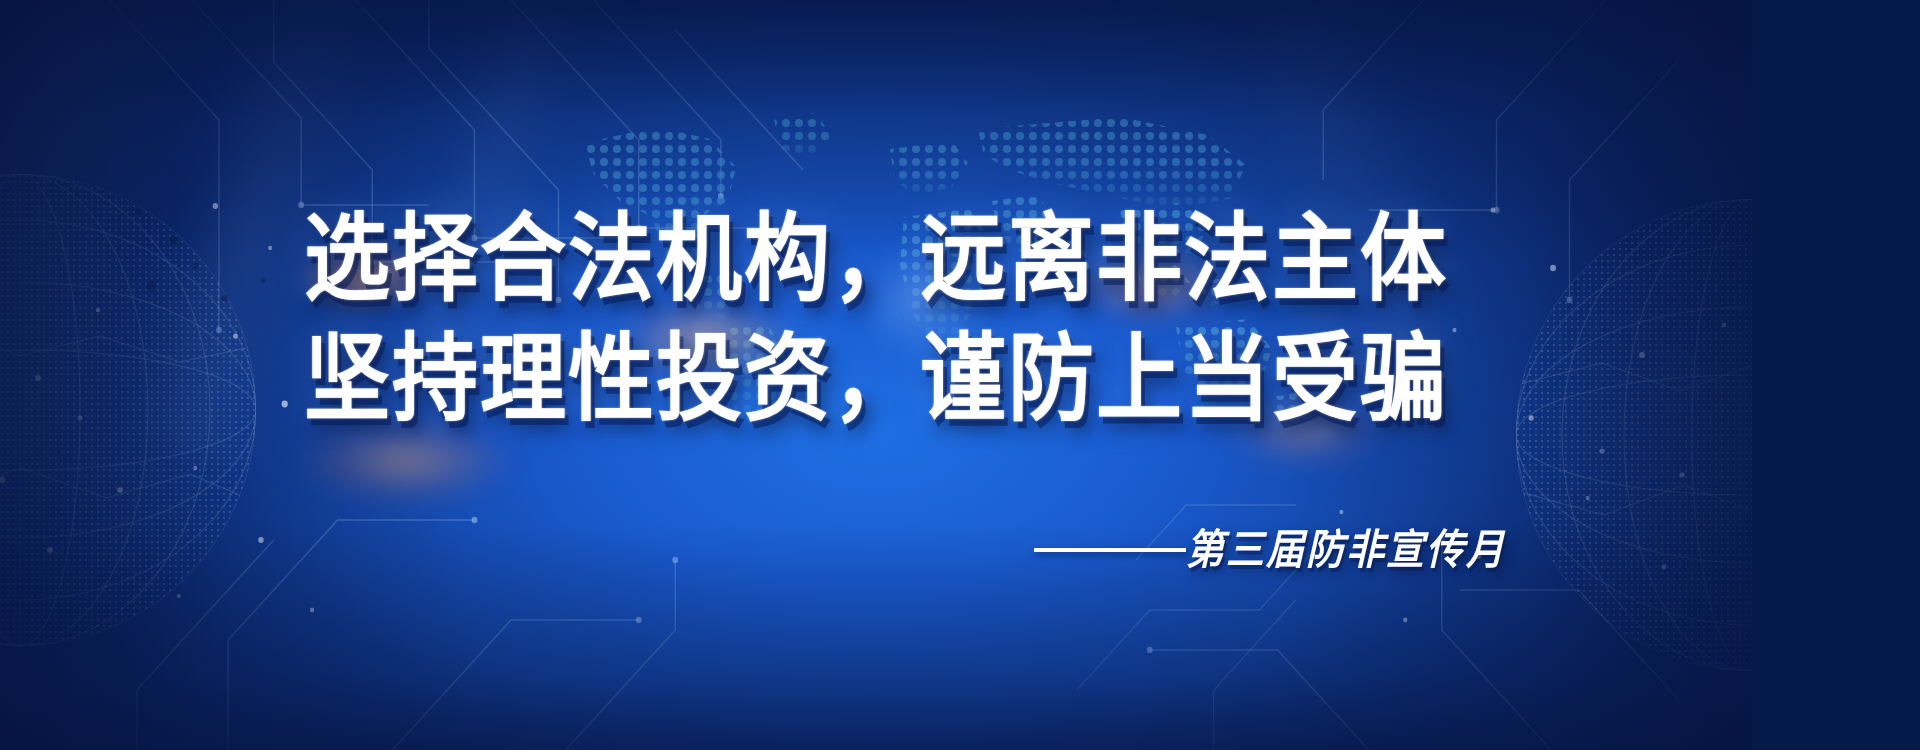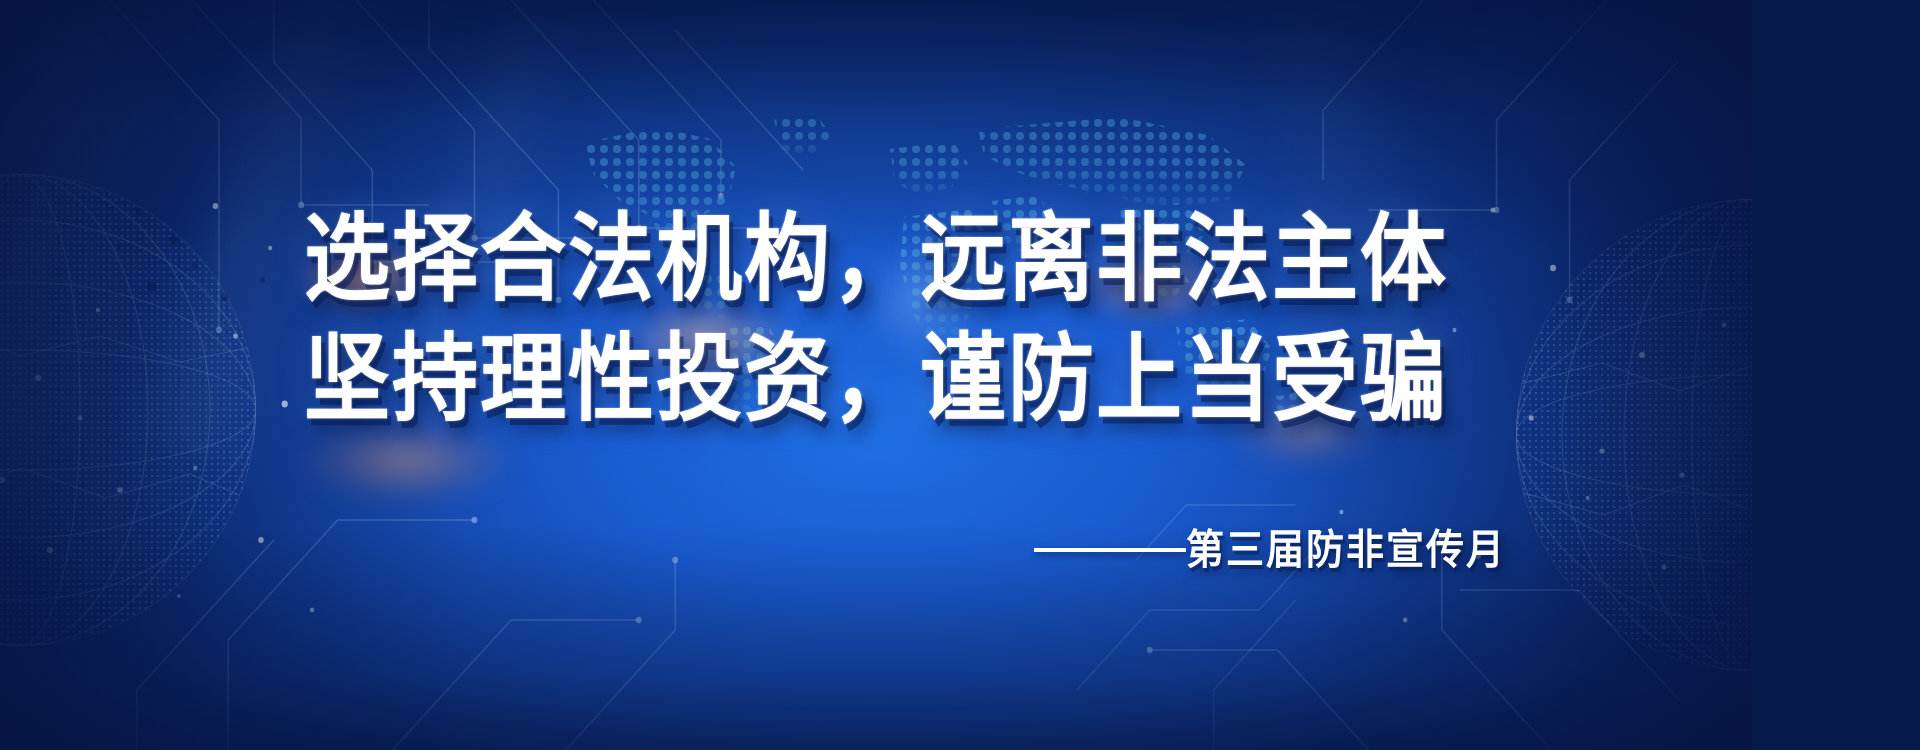--- a/index.html
+++ b/index.html
@@ -113,20 +113,21 @@
     transform-origin:center top;
   }
   .hline.l2{margin-top:8px;}
 
   
   .attrib{
     position:absolute;
     right:246px;top:527px;
     display:flex;align-items:center;gap:0;
     pointer-events:none;
+    font-style:italic;
   }
   .attrib-rule{
     display:block;
     width:152px;height:4px;
     background:#ffffff;
     box-shadow:2px 3px 6px rgba(5,20,66,.55);
   }
   .attrib-text{
     color:#ffffff;
     font-weight:700;

